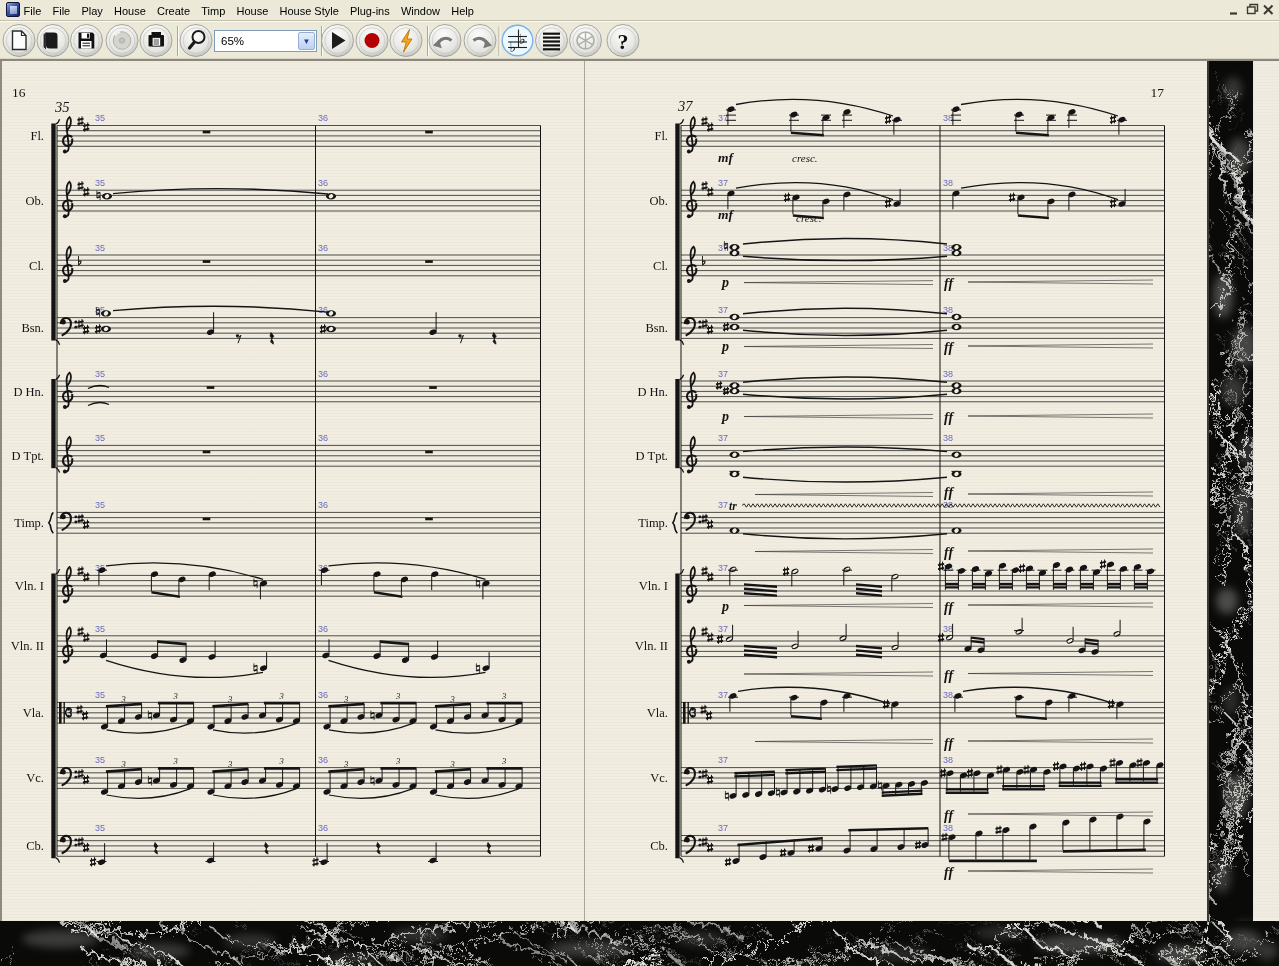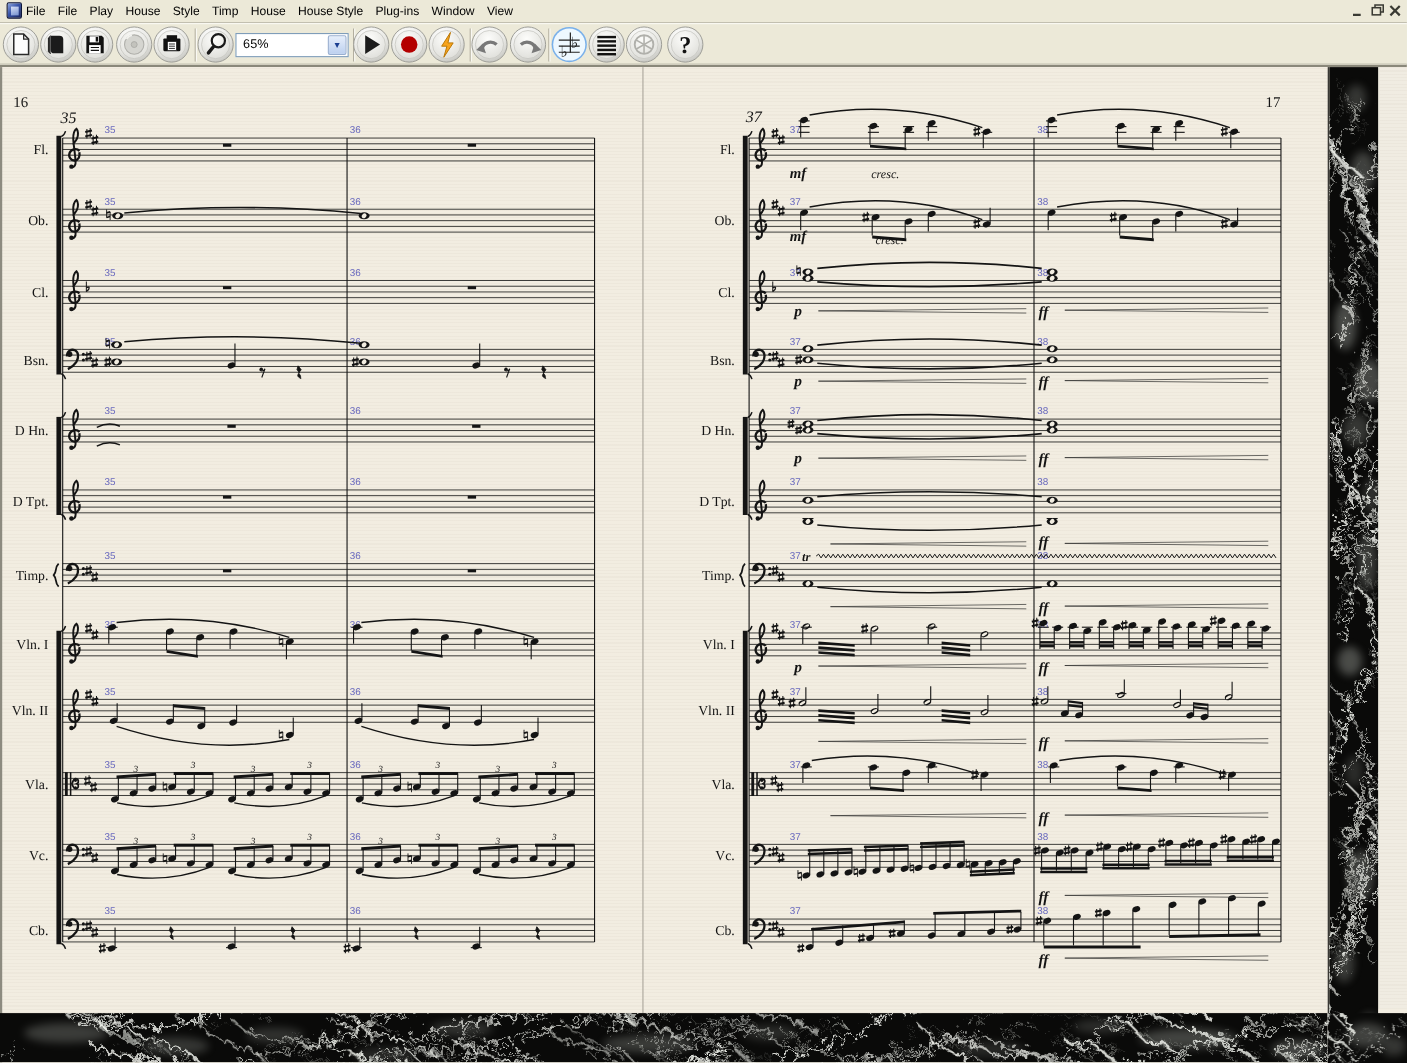--- a/index.html
+++ b/index.html
@@ -22,21 +22,21 @@
 .pedge{position:absolute;left:1207px;top:0;width:2px;height:860px;background:#3a3935}
 .ledge{position:absolute;left:0;top:0;width:2px;height:905px;background:#8d8b80}
 .marbleR{position:absolute;left:1209px;top:0;width:44px;height:905px}
 .marbleB{position:absolute;left:0;top:860px;width:1207px;height:45px}
 .marbleC{position:absolute;left:1207px;top:860px;width:72px;height:45px}
 </style></head>
 <body>
 <div class="win">
 <div class="menubar">
  <div class="appico"></div>
- <span class="mi" style="margin-left:18px">File</span><span class="mi">File</span><span class="mi">Play</span><span class="mi">House</span><span class="mi">Style</span><span class="mi">Timp</span><span class="mi">House</span><span class="mi">House Style</span><span class="mi">Plug-ins</span><span class="mi">Window</span><span class="mi">View</span>
+ <span class="mi" style="margin-left:18px">File</span><span class="mi">File</span><span class="mi">Play</span><span class="mi">House</span><span class="mi">Create</span><span class="mi">Timp</span><span class="mi">House</span><span class="mi">House Style</span><span class="mi">Plug-ins</span><span class="mi">Window</span><span class="mi">Help</span>
  <div class="winbtns"><svg width="50" height="17">
 <g stroke="#3a3a33" fill="none">
             <line x1="3" y1="12.5" x2="10" y2="12.5" stroke-width="2.2"></line>
 <rect x="20.5" y="6" width="7.5" height="6.5" stroke-width="1.4"></rect>
             <path d="M 23,6 v -2.5 h 7.5 v 6.5 h -2.5" stroke-width="1.4"></path>
 <path d="M 37,4.5 l 8.5,8.5 M 45.5,4.5 l -8.5,8.5" stroke-width="2"></path>
           </g>
         </svg></div>
 </div>
 <div class="toolbar">

